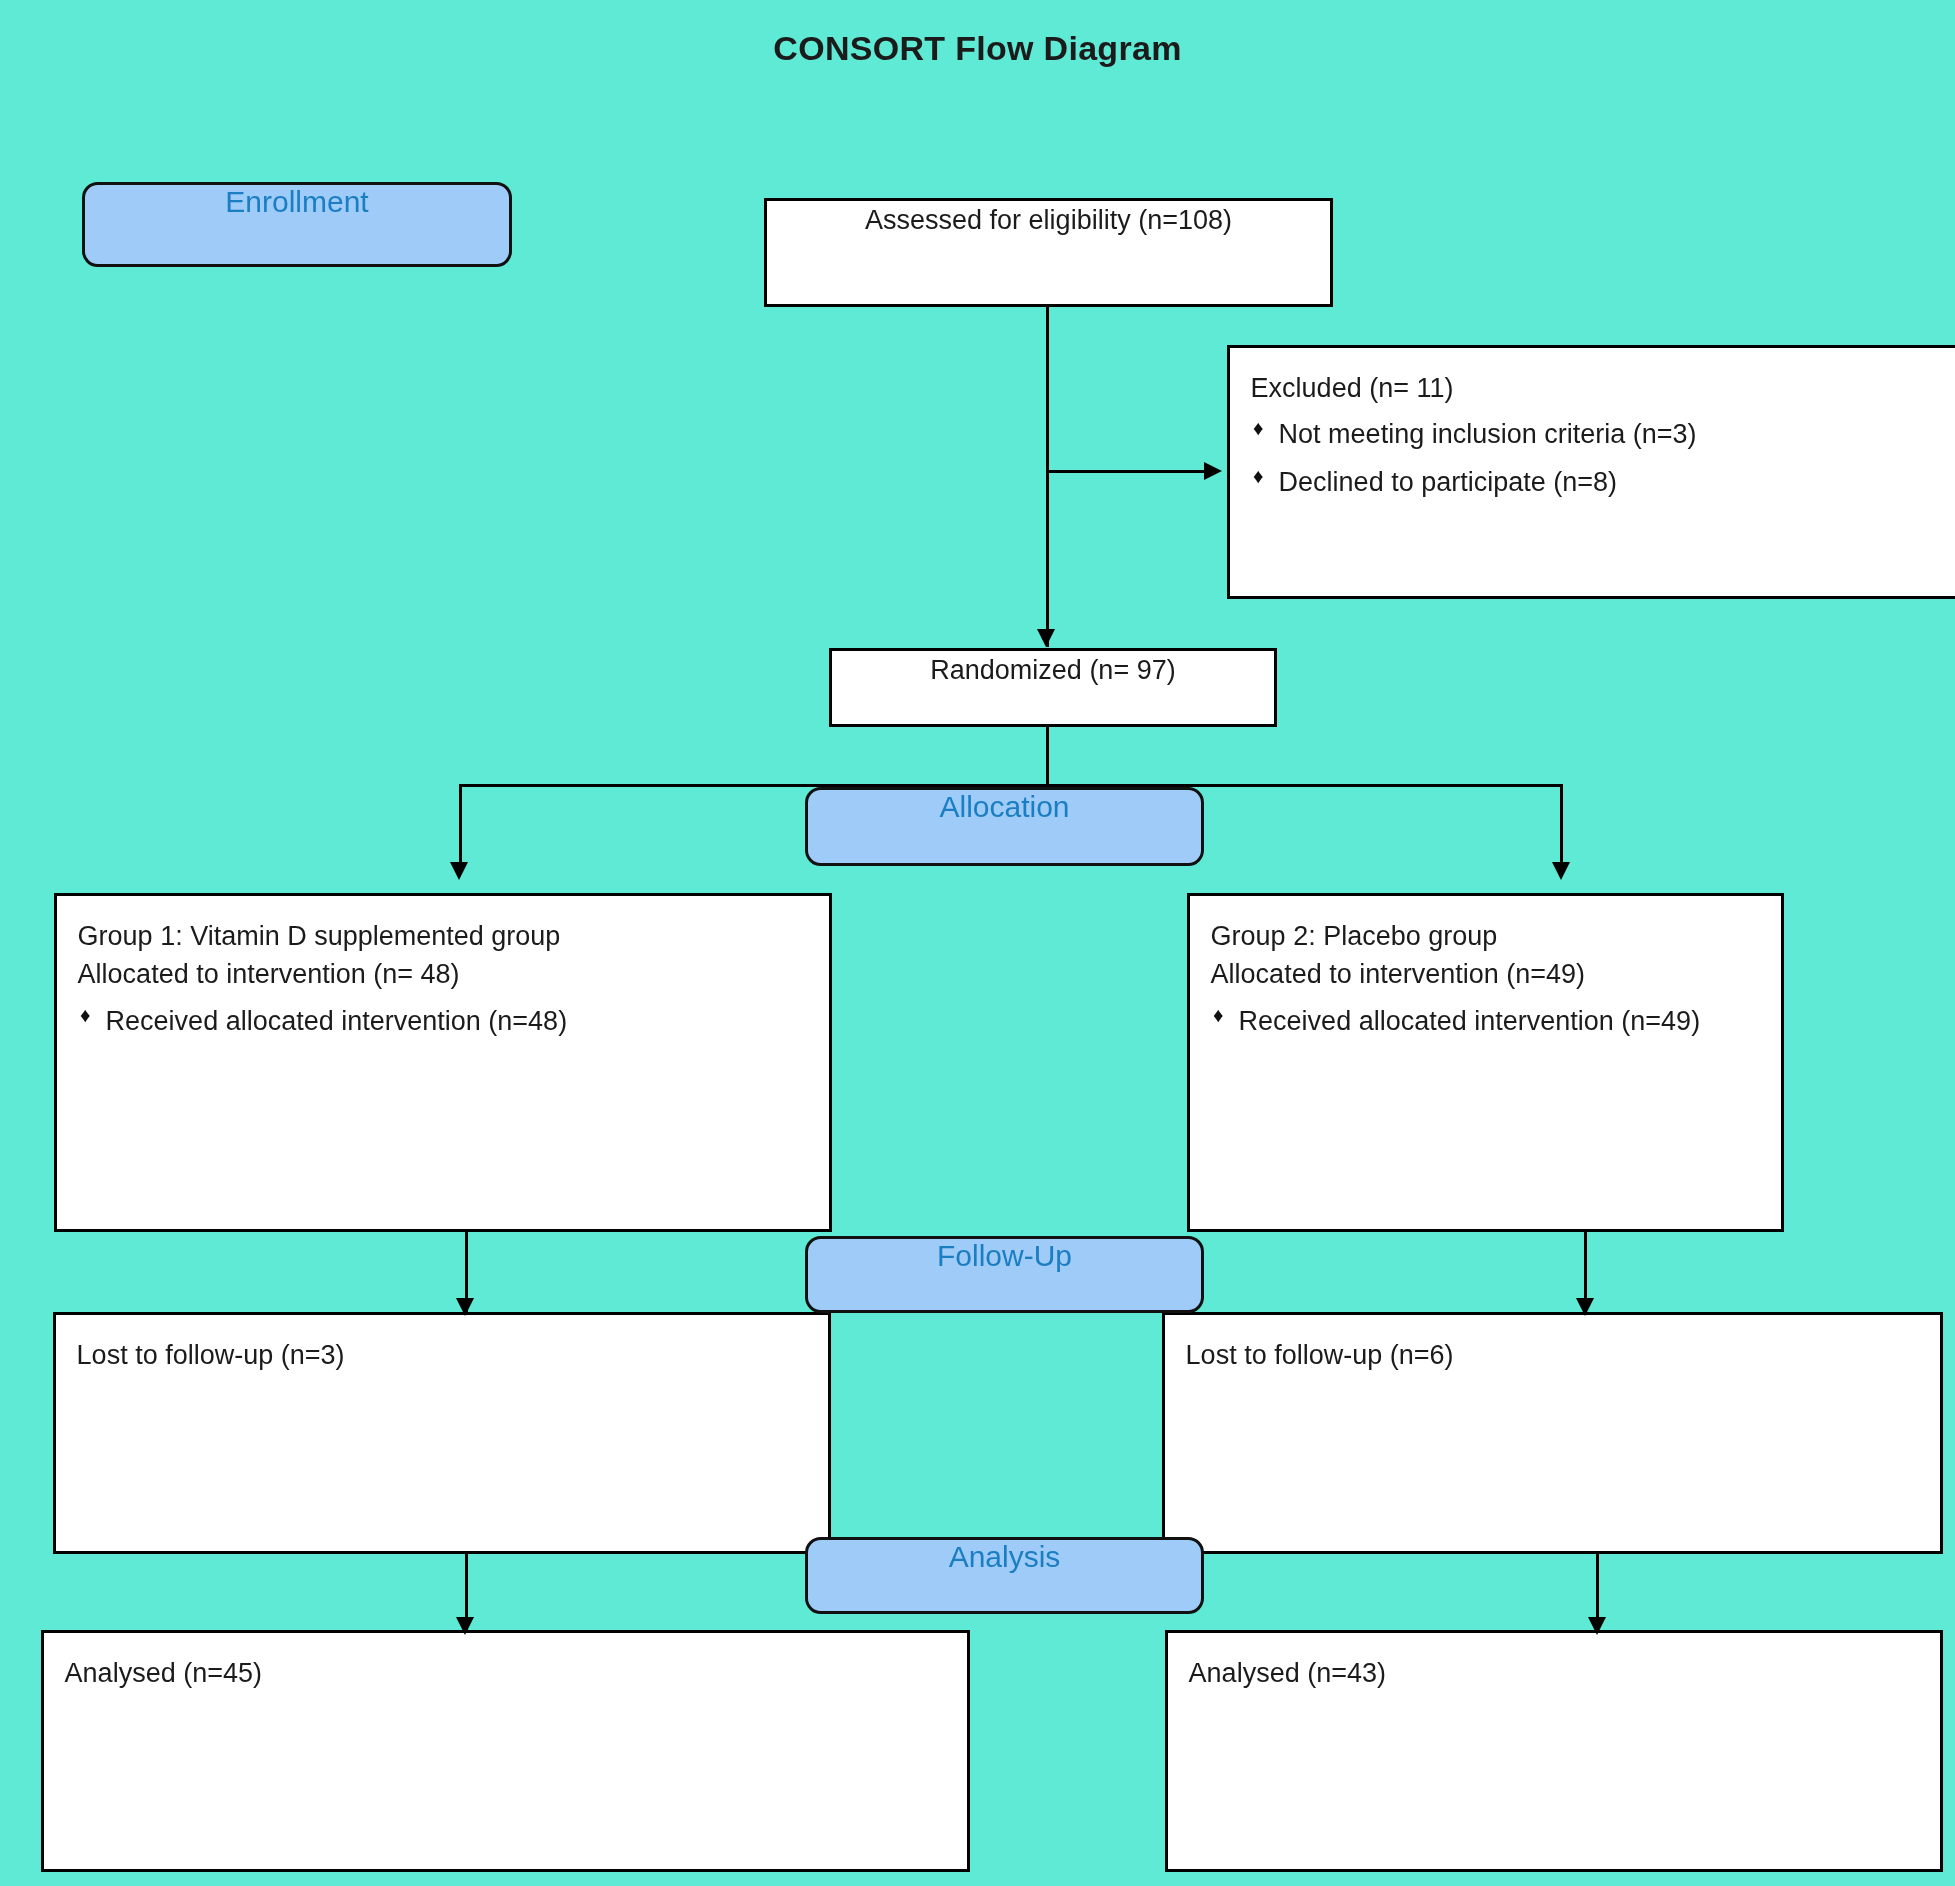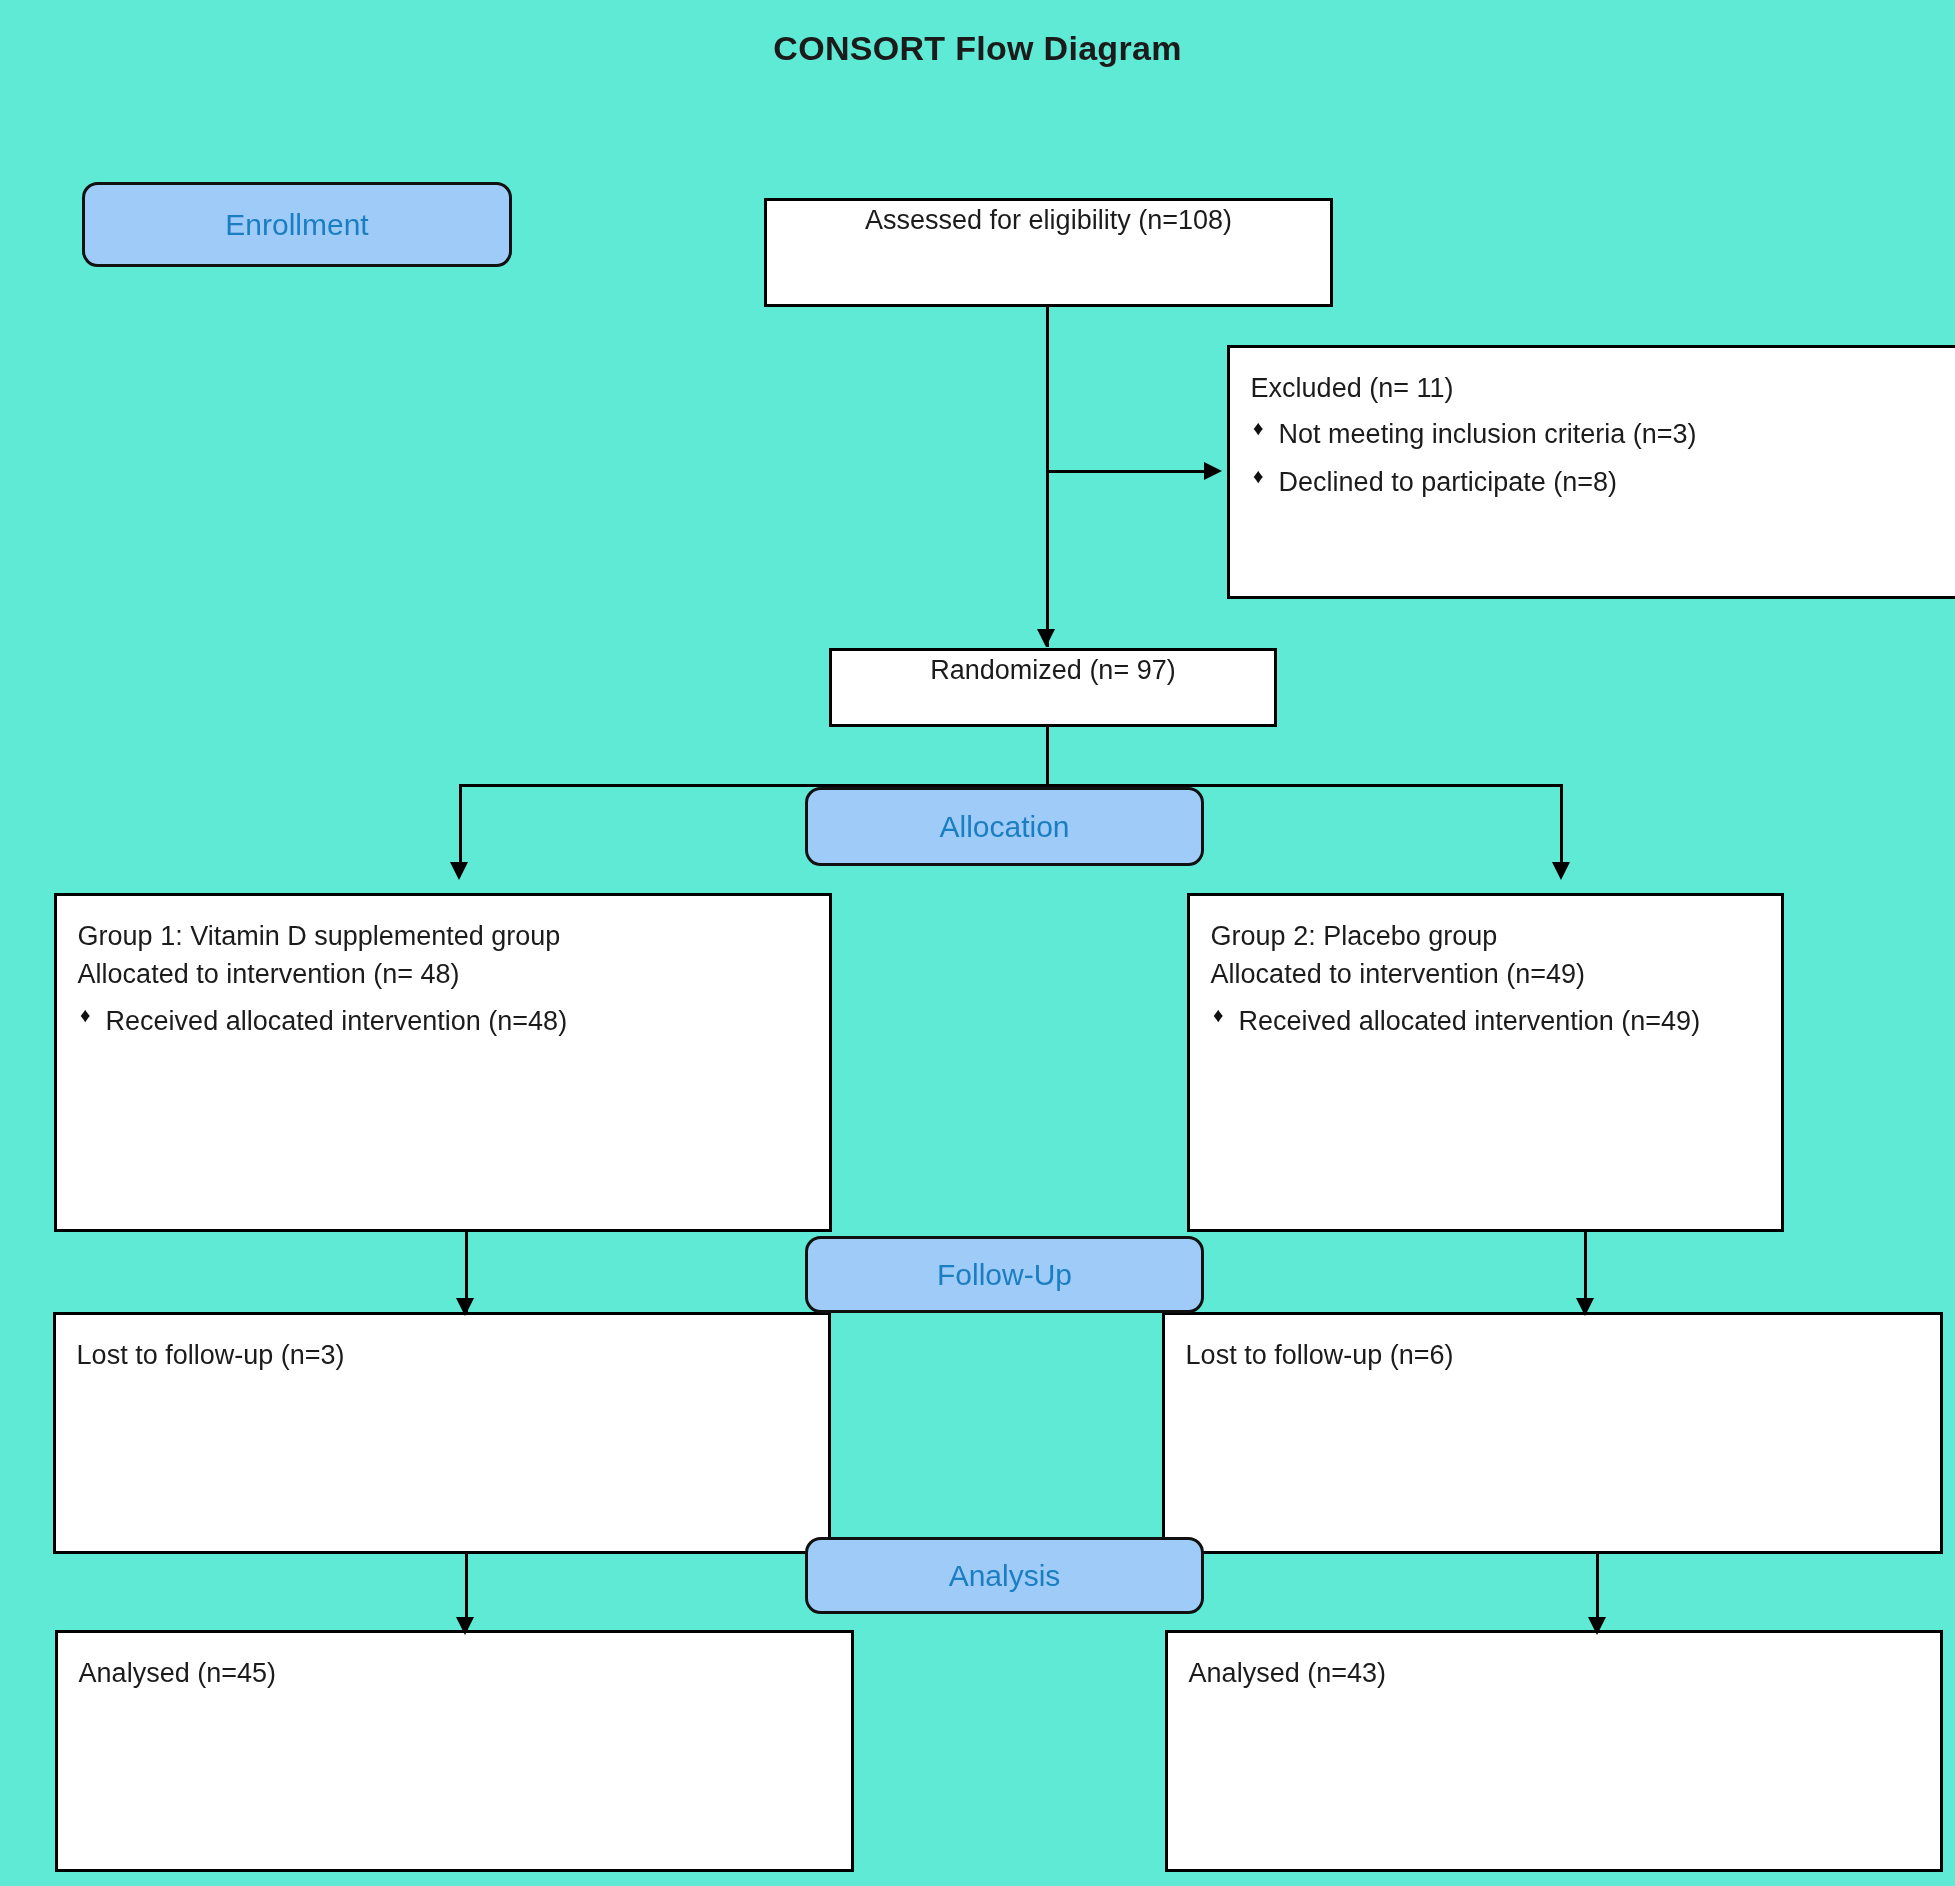--- a/index.html
+++ b/index.html
@@ -64,21 +64,20 @@
   }
 
   
   .pill {
     position: absolute;
     box-sizing: border-box;
     background: #9ECBF7;
     border: 3px solid #111111;
     border-radius: 15.7px;
     display: flex;
-    align-items: center;
     justify-content: center;
     color: #1B7EC2;
     font-size: 30px;
     z-index: 6;
   }
 
   
   .vline {
     position: absolute;
     width: 3px;
@@ -205,21 +204,21 @@
 
   <div class="vline" style="left:465px; top:1554px; height:79px;"></div>
   <div class="arrow-down" style="left:456px; top:1617px;"></div>
   <div class="vline" style="left:1596px; top:1554px; height:79px;"></div>
   <div class="arrow-down" style="left:1588px; top:1617px;"></div>
 
   <div class="pill" style="left:805px; top:1537px; width:399px; height:77px;">
     <span>Analysis</span>
   </div>
 
-  <div class="box" style="left:55px; top:1630px; width:799px; height:242px;">
+  <div class="box" style="left:41px; top:1630px; width:929px; height:242px;">
     <div class="line">Analysed (n=45)</div>
   </div>
 
   <div class="box" style="left:1165px; top:1630px; width:778px; height:242px;">
     <div class="line">Analysed (n=43)</div>
   </div>
 
 </div>
 
 

